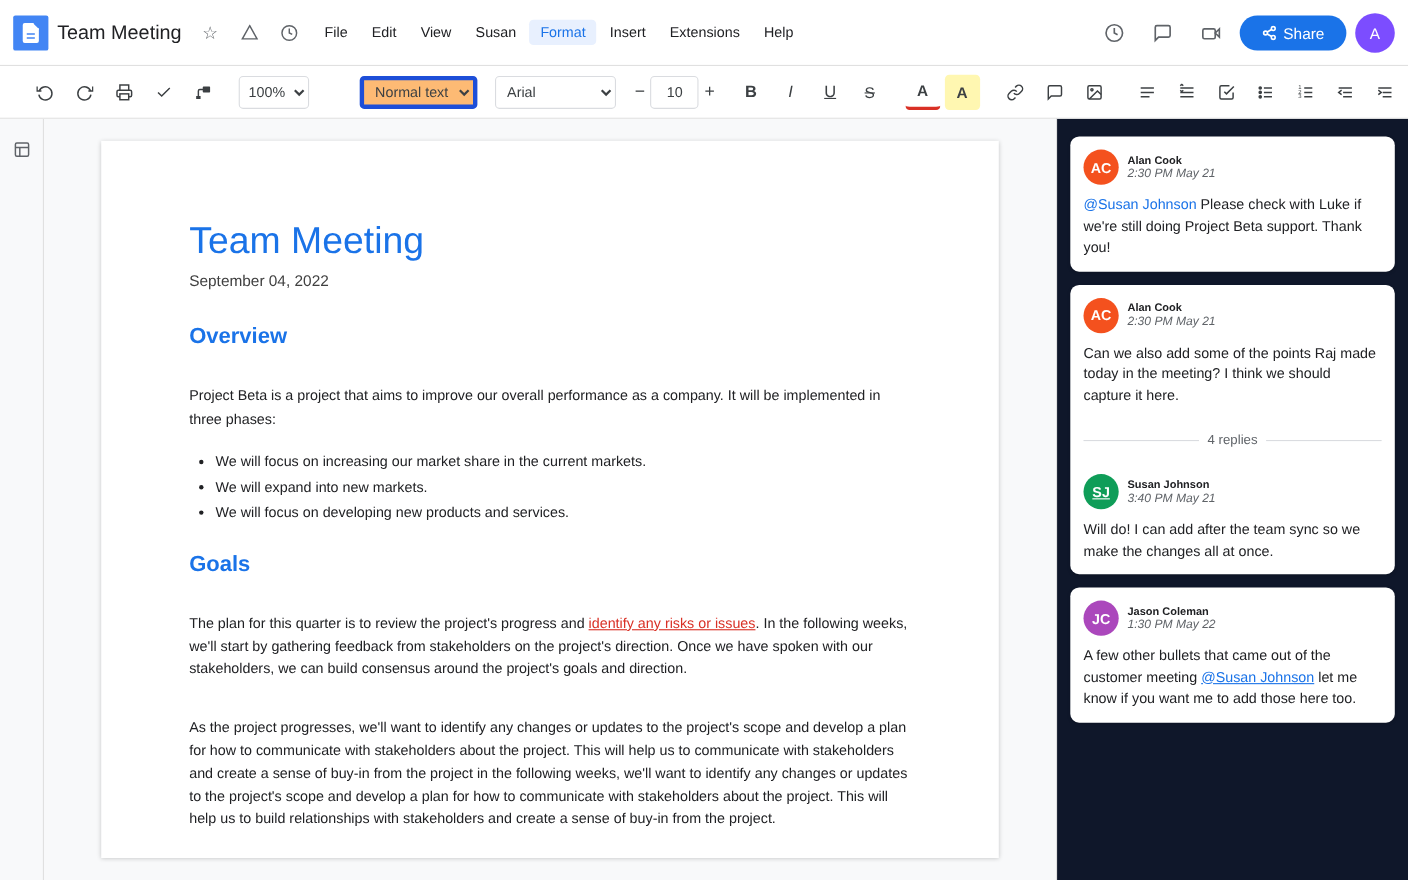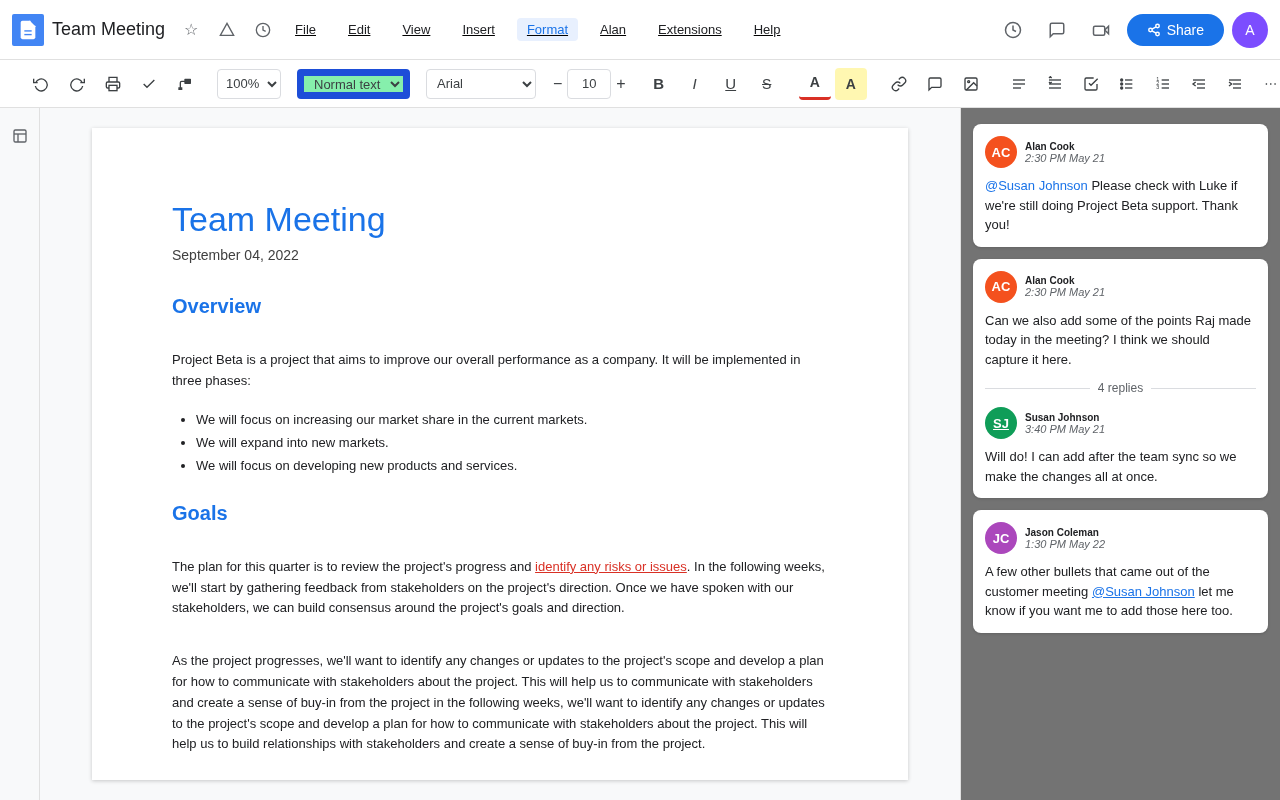--- a/index.html
+++ b/index.html
@@ -37,21 +37,21 @@
     .title-icons {
       display: flex; align-items: center; gap: 8px; margin-left: 4px;
     }
     .title-icon-btn {
       width: 28px; height: 28px;
       border: none; background: transparent; cursor: pointer;
       display: flex; align-items: center; justify-content: center;
       border-radius: 50%; color: #5f6368; font-size: 16px;
     }
     .menu-bar {
-      display: flex; align-items: center; gap: 12px; text-decoration: underline;
+      display: flex; align-items: center; gap: 2px;
     }
     .menu-item {
       padding: 4px 10px;
       font-size: 13px;
       color: #202124;
       cursor: pointer;
       border-radius: 4px;
       border: none;
       background: transparent;
       white-space: nowrap;
@@ -105,23 +105,23 @@
       width: 1px; height: 24px; background: #dadce0; margin: 0 4px;
     }
     .zoom-select {
       width: 70px; height: 30px;
       border: 1px solid #dadce0; border-radius: 4px;
       font-size: 13px; padding: 0 4px; cursor: pointer;
       background: white; color: #3c4043;
     }
     .style-select {
       width: 130px; height: 30px;
-      border: 7px solid #1d4ed8; border-radius: 4px;
+      border: 4px solid #1d4ed8; border-radius: 4px;
       font-size: 13px; padding: 0 6px; cursor: pointer;
-      background: #86efac; color: #3c4043;
+      background: #fdba74; color: #3c4043; margin-left: 30px;
     }
     .font-select {
       width: 110px; height: 30px;
       border: 1px solid #dadce0; border-radius: 4px;
       font-size: 13px; padding: 0 6px; cursor: pointer;
       background: white; color: #3c4043;
     }
     .font-size-input {
       width: 44px; height: 30px;
       border: 1px solid #dadce0; border-radius: 4px;
@@ -213,21 +213,21 @@
     .doc-goals-title {
       font-size: 20px;
       color: #1a73e8;
       font-weight: 600;
       margin-top: 24px; margin-bottom: 12px;
     }
 
     
     .comments-panel {
       width: 320px;
-      background: #737373;
+      background: #0f172a;
       border-left: 1px solid #e0e0e0;
       overflow-y: auto;
       padding: 16px 12px;
       display: flex;
       flex-direction: column;
       gap: 12px;
     }
     .comment-card {
       background: white;
       border-radius: 8px;
@@ -258,21 +258,21 @@
       font-size: 13px; color: #202124; line-height: 1.5;
     }
     .comment-mention {
       color: #1a73e8; font-weight: 500;
     }
     .comment-link {
       color: #1a73e8; text-decoration: underline;
     }
     .replies-divider {
       display: flex; align-items: center; gap: 8px;
-      margin: 12px 0;
+      margin: 24px 0;
     }
     .replies-line {
       flex: 1; height: 1px; background: #dadce0;
     }
     .replies-count {
       font-size: 12px; color: #5f6368; white-space: nowrap;
     }
     .nested-comment {
       margin-top: 8px;
     }
@@ -304,23 +304,23 @@
             <polyline points="12,6 12,12 16,14"></polyline>
           </svg>
       </button>
     </div>
   </div>
 
   <div class="menu-bar">
     <button class="menu-item">File</button>
     <button class="menu-item">Edit</button>
     <button class="menu-item">View</button>
+    <button class="menu-item">Susan</button>
+    <button class="menu-item active">Format</button>
     <button class="menu-item">Insert</button>
-    <button class="menu-item active">Format</button>
-    <button class="menu-item">Alan</button>
     <button class="menu-item">Extensions</button>
     <button class="menu-item">Help</button>
   </div>
 
   <div class="title-right">
     <button class="icon-btn-round" title="Last edit">
       <svg width="18" height="18" viewBox="0 0 24 24" fill="none" stroke="#5f6368" stroke-width="2">
           <circle cx="12" cy="12" r="10"></circle>
           <polyline points="12,6 12,12 16,14"></polyline>
         </svg>

